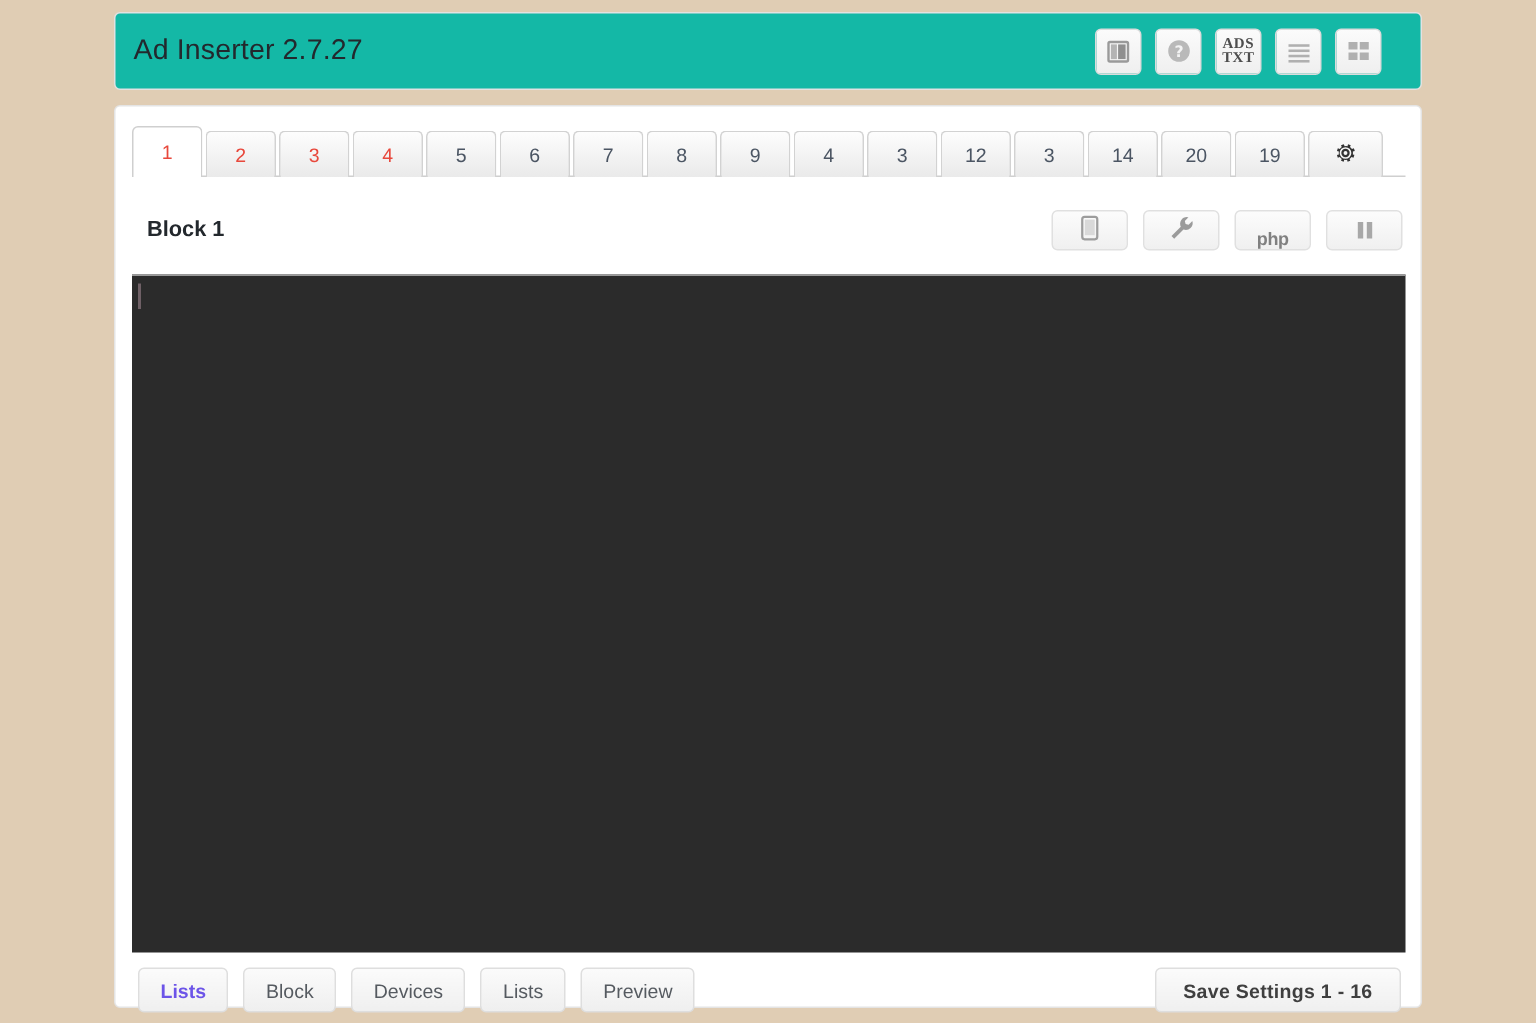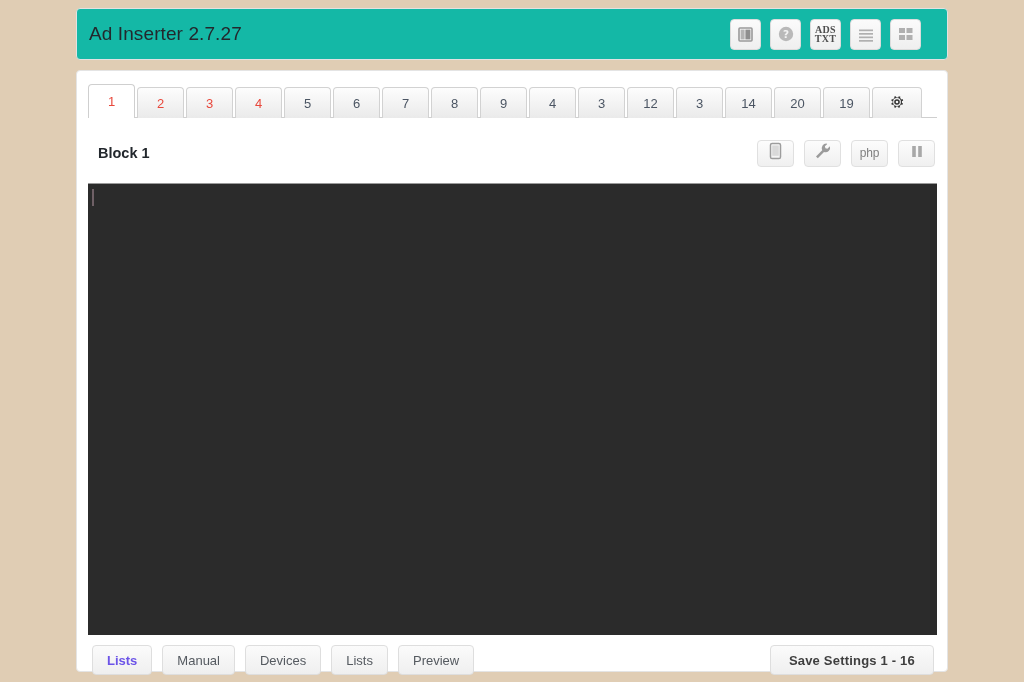--- a/index.html
+++ b/index.html
@@ -147,30 +147,31 @@
     font-size: 14.5px;
     font-weight: bold;
     color: #23282d;
   }
   .block-icons {
     display: flex;
     align-items: center;
     gap: 10px;
   }
   .bbtn {
-    width: 37px;
+    width: 51px;
     height: 27px;
     border-radius: 4px;
     background: linear-gradient(#fcfcfc, #f0f0f0);
     border: 1px solid #e0e0e0;
     box-sizing: border-box;
     display: flex;
-    align-items: center;
+    align-items: flex-end;
     justify-content: center;
     cursor: pointer;
+    font-weight: bold;
   }
   .php-label {
     font-family: "Liberation Sans", sans-serif;
     font-size: 12px;
     color: #808080;
     letter-spacing: -.2px;
   }
 
   
   .editor {
@@ -400,21 +401,21 @@
       </div>
 
       <div class="editor">
         <div class="caret"></div>
         <div style="color:#dcdcdc;font-family:'DejaVu Sans Mono',monospace;font-size:13px;padding:5px 8px;"></div>
       </div>
 
       <div class="bottom-row">
         <div class="btn-group">
           <div class="btn accent">Lists</div>
-          <div class="btn">Manual</div>
+          <div class="btn">Block</div>
           <div class="btn">Devices</div>
           <div class="btn">Lists</div>
           <div class="btn">Preview</div>
         </div>
         <div class="btn save">Save Settings 1 - 16</div>
       </div>
 
     </div>
   </div>
 

